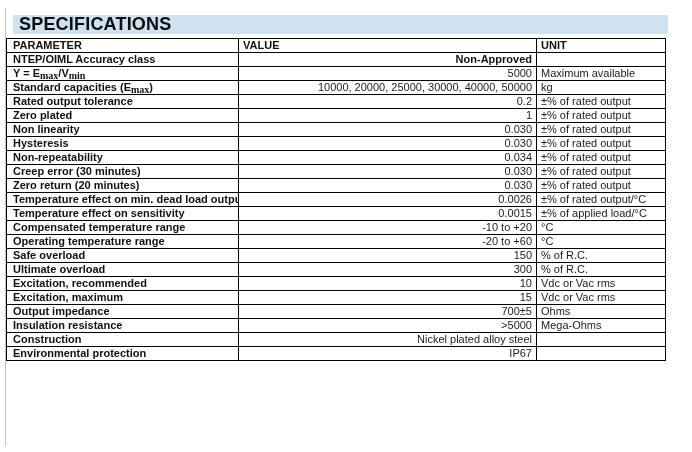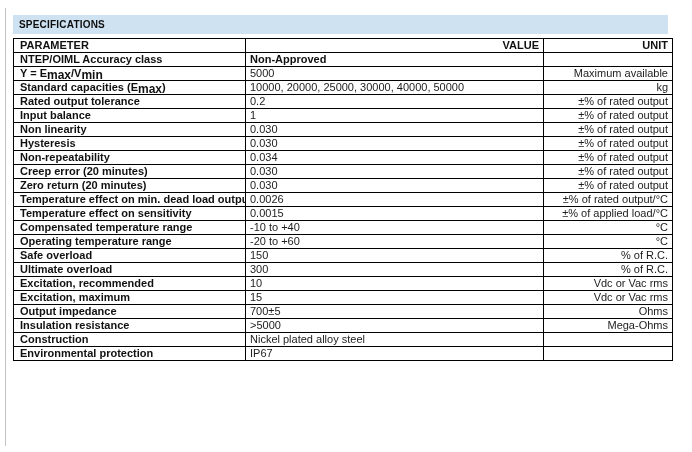--- a/index.html
+++ b/index.html
@@ -30,64 +30,65 @@
     position: absolute;
     left: 13px;
     top: 15px;
     width: 655px;
     height: 19px;
     background: #cfe2f1;
     display: flex;
     align-items: center;
   }
   .title-band .title-text {
-    font-size: 10px;
+    font-size: 18px;
     font-weight: bold;
     letter-spacing: 0.2px;
     padding-left: 6px;
     color: #0d0d0d;
   }
   table.spec-table {
     position: absolute;
-    left: 13px;
+    left: 6px;
     top: 38px;
     width: 659px;
     border-collapse: collapse;
     table-layout: fixed;
     border-radius: 31px;
   }
   .spec-table col.c1 { width: 232px; }
   .spec-table col.c2 { width: 298px; }
   .spec-table col.c3 { width: 129px; }
   .spec-table th, .spec-table td {
     border: 1px solid #000000;
     font-size: 11px;
     height: 13px;
     padding: 0 4px;
     line-height: 13px;
     white-space: nowrap;
     overflow: hidden;
   }
   .spec-table th { font-weight: bold; }
   .spec-table th.c-param { text-align: left; padding-left: 6px; }
-  .spec-table th.c-value, .spec-table th.c-unit { text-align: right; }
+  .spec-table th.c-value, .spec-table th.c-unit { text-align: left; }
   .spec-table td.col-param {
     text-align: left;
     font-weight: bold;
     padding-left: 6px;
     margin-top: 12px;
   }
-  .spec-table td.col-value { text-align: left; color: #1c1c1c; }
+  .spec-table td.col-value { text-align: right; color: #1c1c1c; }
   .spec-table td.col-value.bold { font-weight: bold; color: #111111; }
-  .spec-table td.col-unit { text-align: right; color: #1c1c1c; }
+  .spec-table td.col-unit { text-align: left; color: #1c1c1c; }
   sub {
-    font-size: 12px;
+    font-size: 10px;
     line-height: 0;
     vertical-align: -2px;
     font-weight: inherit;
+    font-family: Liberation Serif, serif;
   }
 </style>
 </head>
 <body>
 
 <div class="page">
   <div class="scan-edge-line"></div>
 
   <div class="title-band">
     <span class="title-text">SPECIFICATIONS</span>
@@ -121,62 +122,62 @@
           <td class="col-param">Standard capacities (E<sub>max</sub>)</td>
           <td class="col-value">10000, 20000, 25000, 30000, 40000, 50000</td>
           <td class="col-unit">kg</td>
         </tr>
         <tr>
           <td class="col-param">Rated output tolerance</td>
           <td class="col-value">0.2</td>
           <td class="col-unit">±% of rated output</td>
         </tr>
         <tr>
-          <td class="col-param">Input balance</td>
+          <td class="col-param">Zero plated</td>
           <td class="col-value">1</td>
           <td class="col-unit">±% of rated output</td>
         </tr>
         <tr>
           <td class="col-param">Non linearity</td>
           <td class="col-value">0.030</td>
           <td class="col-unit">±% of rated output</td>
         </tr>
         <tr>
           <td class="col-param">Hysteresis</td>
           <td class="col-value">0.030</td>
           <td class="col-unit">±% of rated output</td>
         </tr>
         <tr>
           <td class="col-param">Non-repeatability</td>
           <td class="col-value">0.034</td>
           <td class="col-unit">±% of rated output</td>
         </tr>
         <tr>
-          <td class="col-param">Creep error (20 minutes)</td>
+          <td class="col-param">Creep error (30 minutes)</td>
           <td class="col-value">0.030</td>
           <td class="col-unit">±% of rated output</td>
         </tr>
         <tr>
           <td class="col-param">Zero return (20 minutes)</td>
           <td class="col-value">0.030</td>
           <td class="col-unit">±% of rated output</td>
         </tr>
         <tr>
           <td class="col-param">Temperature effect on min. dead load output</td>
           <td class="col-value">0.0026</td>
           <td class="col-unit">±% of rated output/°C</td>
         </tr>
         <tr>
           <td class="col-param">Temperature effect on sensitivity</td>
           <td class="col-value">0.0015</td>
           <td class="col-unit">±% of applied load/°C</td>
         </tr>
         <tr>
           <td class="col-param">Compensated temperature range</td>
-          <td class="col-value">-10 to +40</td>
+          <td class="col-value">-10 to +20</td>
           <td class="col-unit">°C</td>
         </tr>
         <tr>
           <td class="col-param">Operating temperature range</td>
           <td class="col-value">-20 to +60</td>
           <td class="col-unit">°C</td>
         </tr>
         <tr>
           <td class="col-param">Safe overload</td>
           <td class="col-value">150</td>

